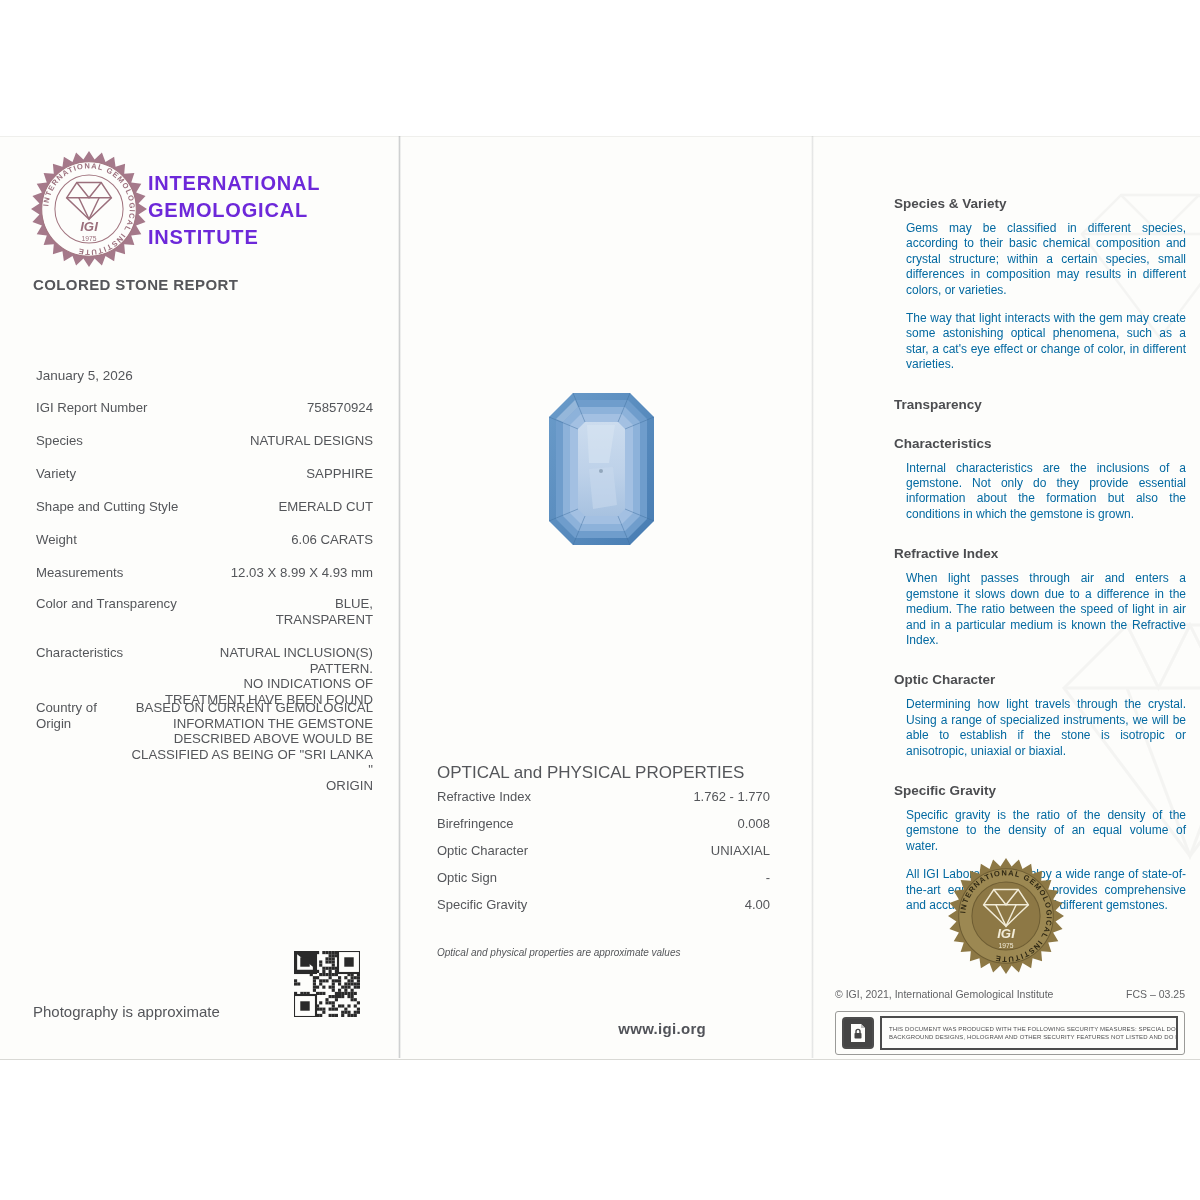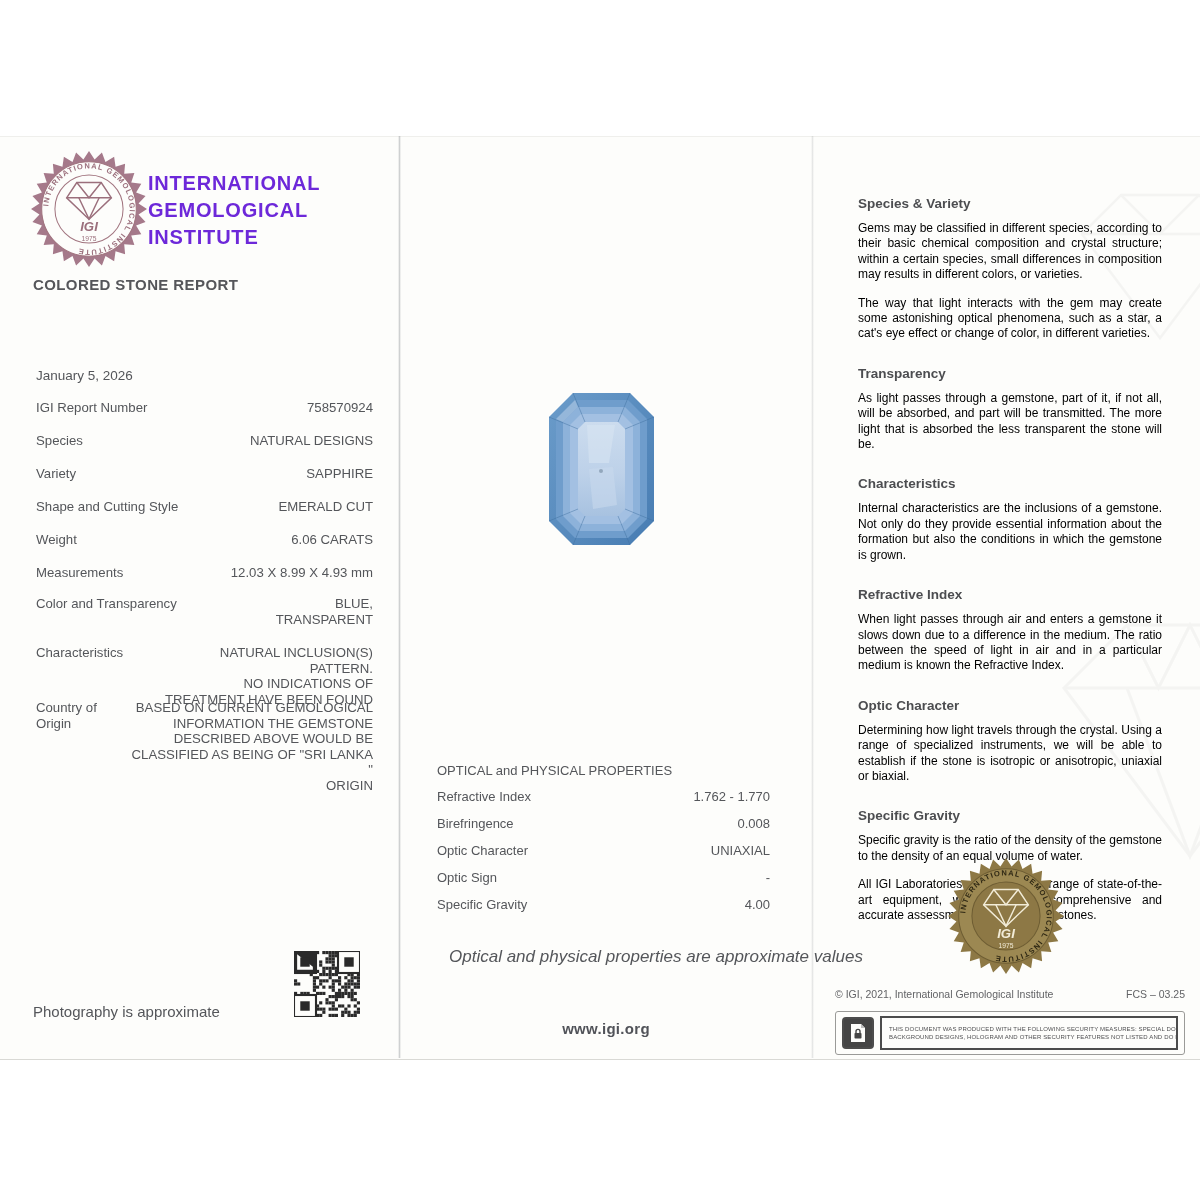--- a/index.html
+++ b/index.html
@@ -23,31 +23,31 @@
     color:#55565a;letter-spacing:.4px;}
   .date-line{position:absolute;left:36px;top:368px;font-size:13.5px;}
   .fieldrow{position:absolute;left:36px;width:337px;display:flex;
     justify-content:space-between;align-items:flex-start;font-size:13.2px;}
   .fieldrow .lbl{white-space:pre-line;line-height:1.2;}
   .fieldrow .val{text-align:right;white-space:pre-line;line-height:1.18;max-width:248px;}
   .photo-note{position:absolute;left:33px;top:1003px;font-size:15px;}
   #qr{position:absolute;left:294px;top:951px;width:66px;height:66px;}
   
   #gem{position:absolute;left:549px;top:393px;}
-  .props-title{position:absolute;left:437px;top:763px;font-size:13px;}
+  .props-title{position:absolute;left:437px;top:763px;font-size:17px;}
   .proprow{position:absolute;left:437px;width:333px;display:flex;
     justify-content:space-between;font-size:13px;}
-  .props-note{position:absolute;left:449px;top:947px;font-size:17px;font-style:italic;}
-  .website{position:absolute;left:506px;top:1020px;width:200px;text-align:center;
+  .props-note{position:absolute;left:437px;top:947px;font-size:10px;font-style:italic;}
+  .website{position:absolute;left:506px;top:1020px;width:200px;text-align:right;
     font-size:15px;font-weight:bold;color:#515359;letter-spacing:.3px;}
   
-  #right-col{position:absolute;left:858px;top:196px;width:304px;}
+  #right-col{position:absolute;left:894px;top:196px;width:304px;}
   .sec-h{font-size:13.5px;font-weight:bold;color:#4c4d50;margin:24px 0 10px;}
   .sec-h:first-child{margin-top:0;}
-  .sec-p{font-size:12px;line-height:15.4px;margin:0 0 13px;text-align:justify;color:#000000;}
+  .sec-p{font-size:12px;line-height:15.4px;margin:0 12px 13px;text-align:justify;color:#0369a1;}
   #seal{position:absolute;left:947px;top:857px;}
   .copy-row{position:absolute;left:835px;top:988px;width:350px;display:flex;
     justify-content:space-between;font-size:10.5px;color:#626366;}
   .security{position:absolute;left:835px;top:1011px;width:350px;height:44px;
     border:1px solid #9a9a98;border-radius:3px;background:#fdfdfb;
     display:flex;align-items:center;gap:6px;padding:0 6px;box-sizing:border-box;}
   .sec-icon{width:28px;height:28px;border:2px solid #4c4c4c;border-radius:4px;
     background:#454545;display:flex;align-items:center;justify-content:center;flex:0 0 auto;}
   .sec-textbox{flex:1;border:2px solid #4c4c4c;height:30px;display:flex;
     flex-direction:column;justify-content:center;padding:0 7px;overflow:hidden;}
@@ -366,21 +366,20 @@
   </div>
   <div class="props-note">Optical and physical properties are approximate values</div>
   <div class="website">www.igi.org</div>
 
   <div id="right-col">
     <div class="sec-h">Species &amp; Variety</div>
     <p class="sec-p">Gems may be classified in different species, according to their basic chemical composition and crystal structure; within a certain species, small differences in composition may results in different colors, or varieties.</p>
     <p class="sec-p">The way that light interacts with the gem may create some astonishing optical phenomena, such as a star, a cat's eye effect or change of color, in different varieties.</p>
 
     <div class="sec-h">Transparency</div>
-    <p class="sec-p">As light passes through a gemstone, part of it, if not all, will be absorbed, and part will be transmitted. The more light that is absorbed the less transparent the stone will be.</p>
 
     <div class="sec-h">Characteristics</div>
     <p class="sec-p">Internal characteristics are the inclusions of a gemstone. Not only do they provide essential information about the formation but also the conditions in which the gemstone is grown.</p>
 
     <div class="sec-h">Refractive Index</div>
     <p class="sec-p">When light passes through air and enters a gemstone it slows down due to a difference in the medium. The ratio between the speed of light in air and in a particular medium is known the Refractive Index.</p>
 
     <div class="sec-h">Optic Character</div>
     <p class="sec-p">Determining how light travels through the crystal. Using a range of specialized instruments, we will be able to establish if the stone is isotropic or anisotropic, uniaxial or biaxial.</p>
 

